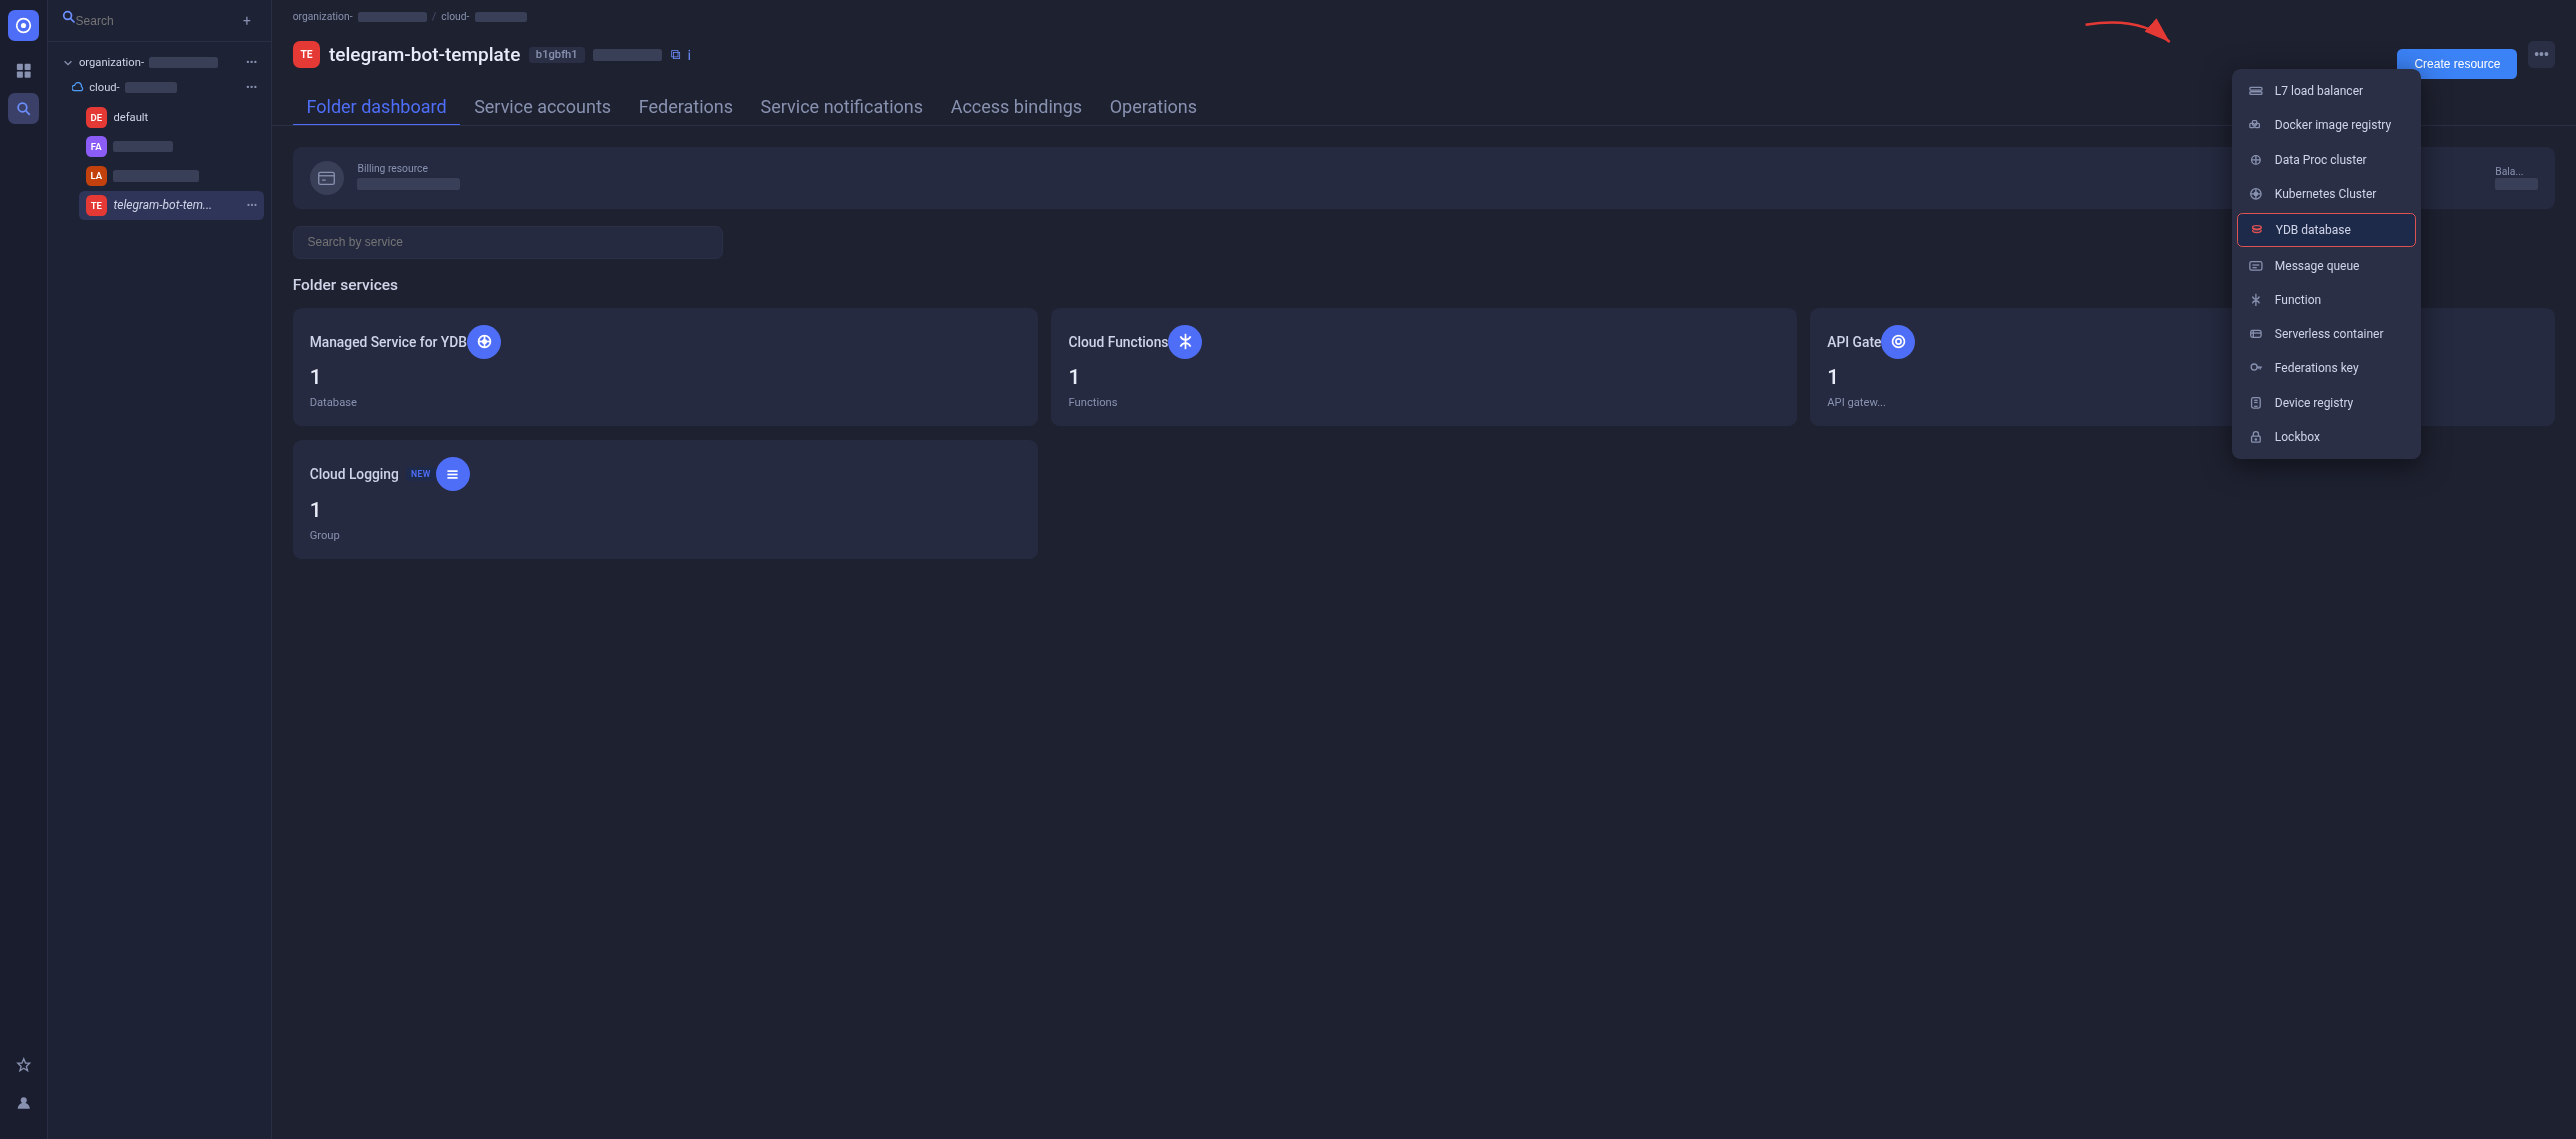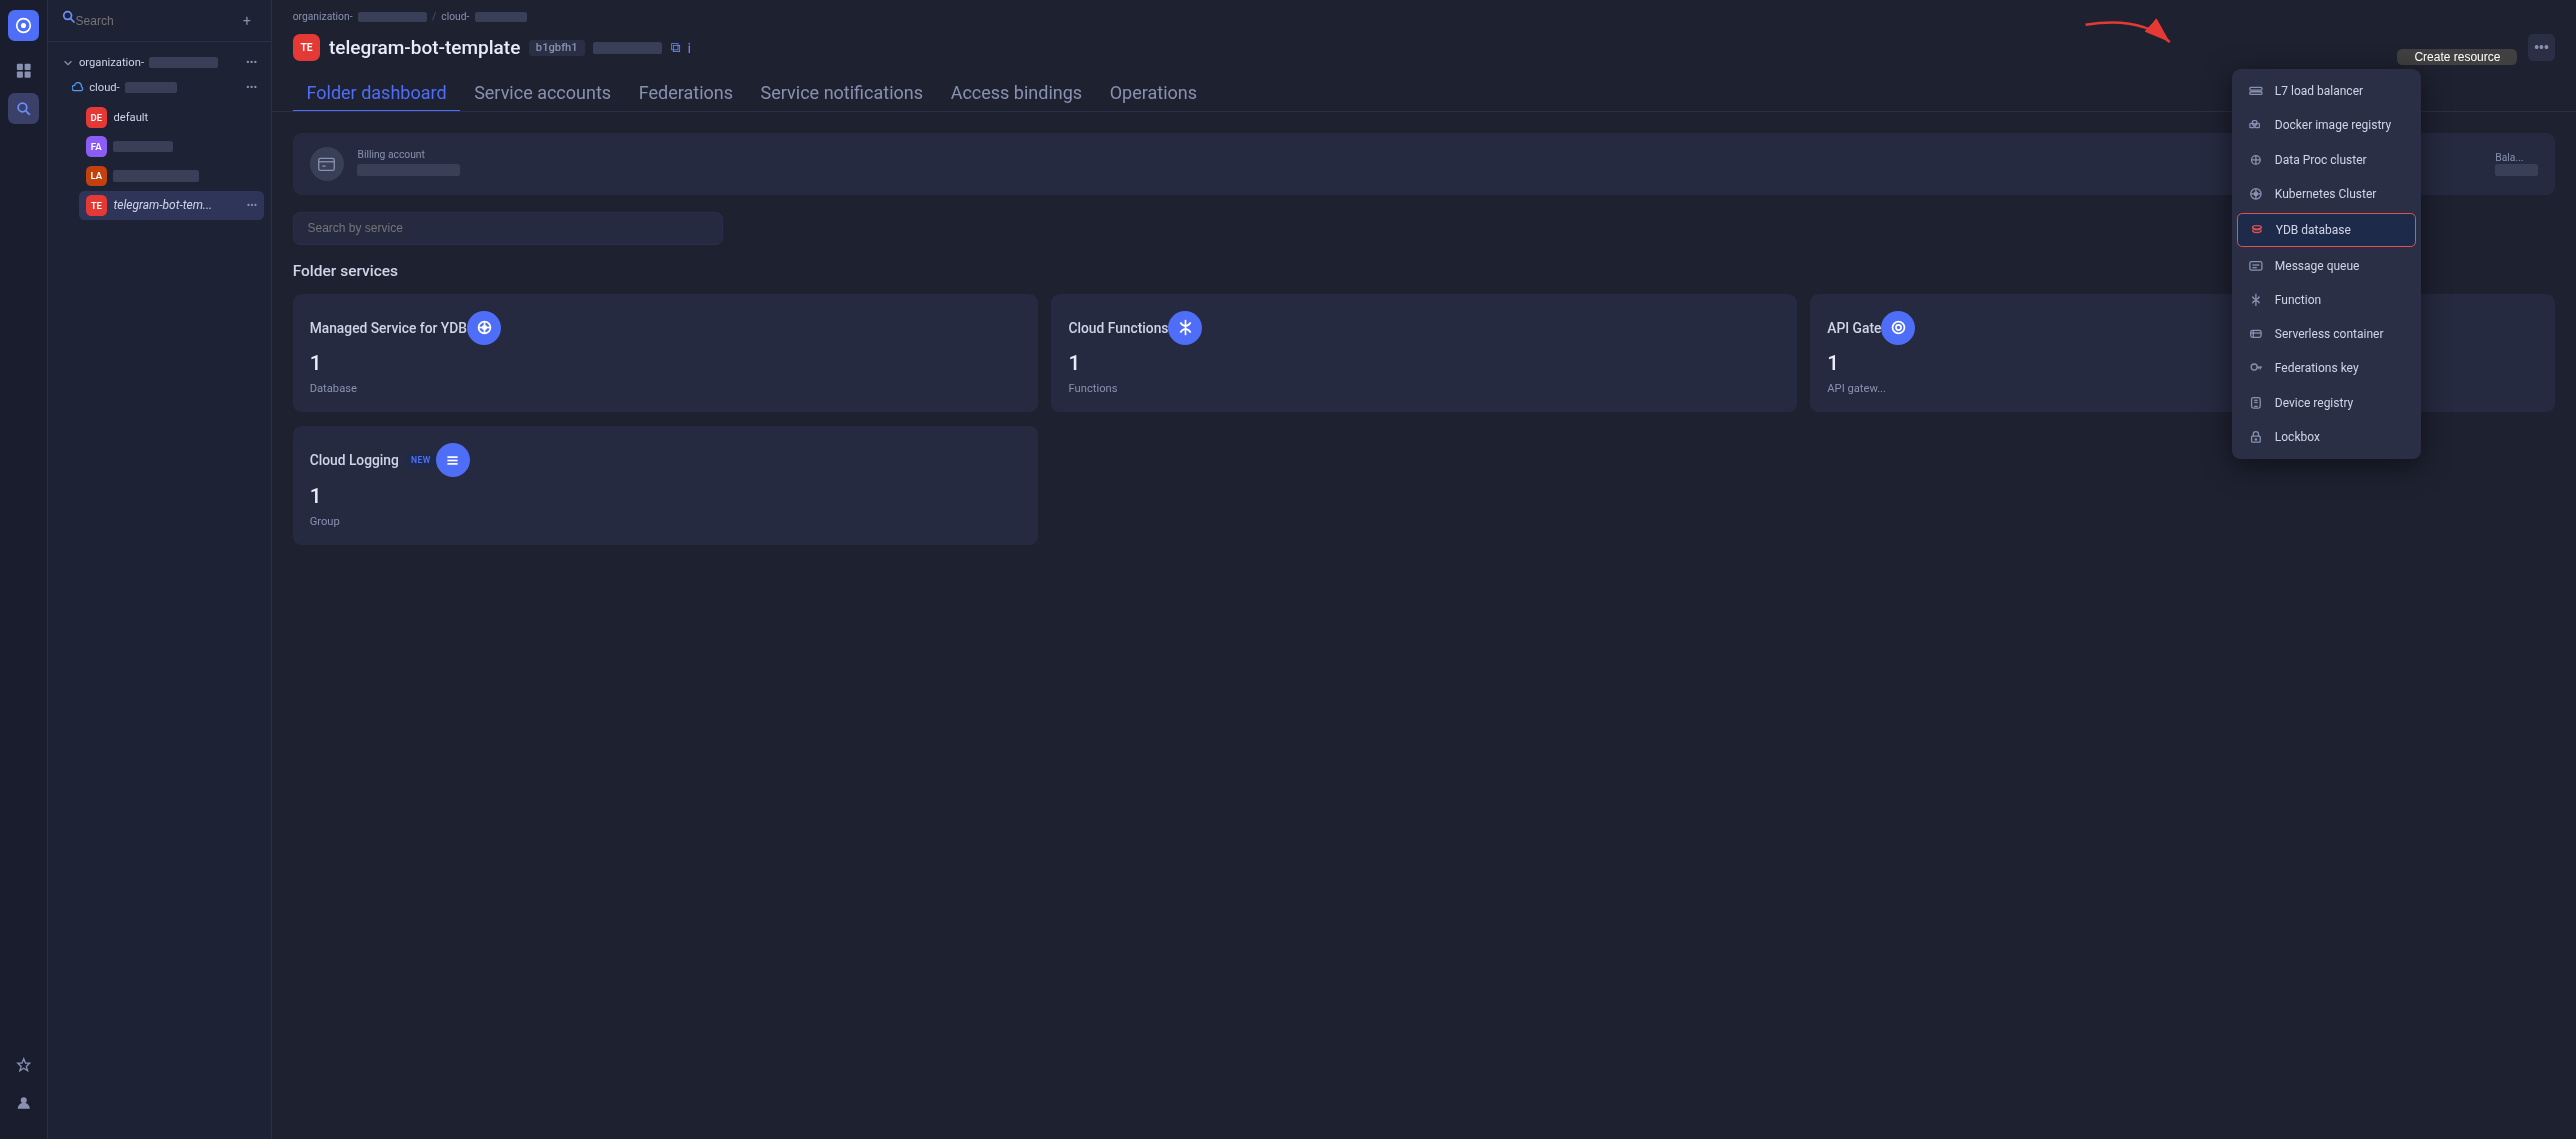--- a/index.html
+++ b/index.html
@@ -216,24 +216,24 @@
       cursor: pointer;
       font-size: 13.8px;
     }
 
     .header-actions {
       display: flex;
       align-items: center;
       gap: 10.3px;
     }
     .create-resource-btn {
-      background: #404040;
+      background: #3b82f6;
       color: white;
       border: none;
-      padding: 1px 17px;
+      padding: 8px 17px;
       border-radius: 5.2px;
       font-size: 12px;
       cursor: pointer;
       font-weight: 500;
       margin-top: 19px;
     }
     .more-btn {
       width: 27.6px;
       height: 27.6px;
       border-radius: 5.2px;
@@ -573,21 +573,21 @@
     
     <div class="billing-banner">
       <div class="billing-icon">
         <svg width="19" height="19" viewBox="0 0 22 22" fill="none" stroke="#8892b0" stroke-width="1.5">
           <rect x="2" y="5" width="18" height="14" rx="2"></rect>
           <line x1="2" y1="9" x2="20" y2="9"></line>
           <line x1="6" y1="14" x2="10" y2="14"></line>
         </svg>
       </div>
       <div class="billing-text">
-        <div class="billing-label">Billing account</div>
+        <div class="billing-label">Billing resource</div>
         <div class="blurred-text" style="width:103px;height:12px;">&nbsp;&nbsp;&nbsp;&nbsp;&nbsp;&nbsp;&nbsp;&nbsp;&nbsp;&nbsp;&nbsp;&nbsp;&nbsp;&nbsp;&nbsp;&nbsp;</div>
       </div>
       <div class="billing-right">
         <div>Bala...</div>
         <div class="blurred-text" style="width:43px;height:12px;">&nbsp;&nbsp;&nbsp;&nbsp;&nbsp;&nbsp;&nbsp;</div>
       </div>
     </div>
 
     
     <input class="search-bar" type="text" placeholder="Search by service" style="">

